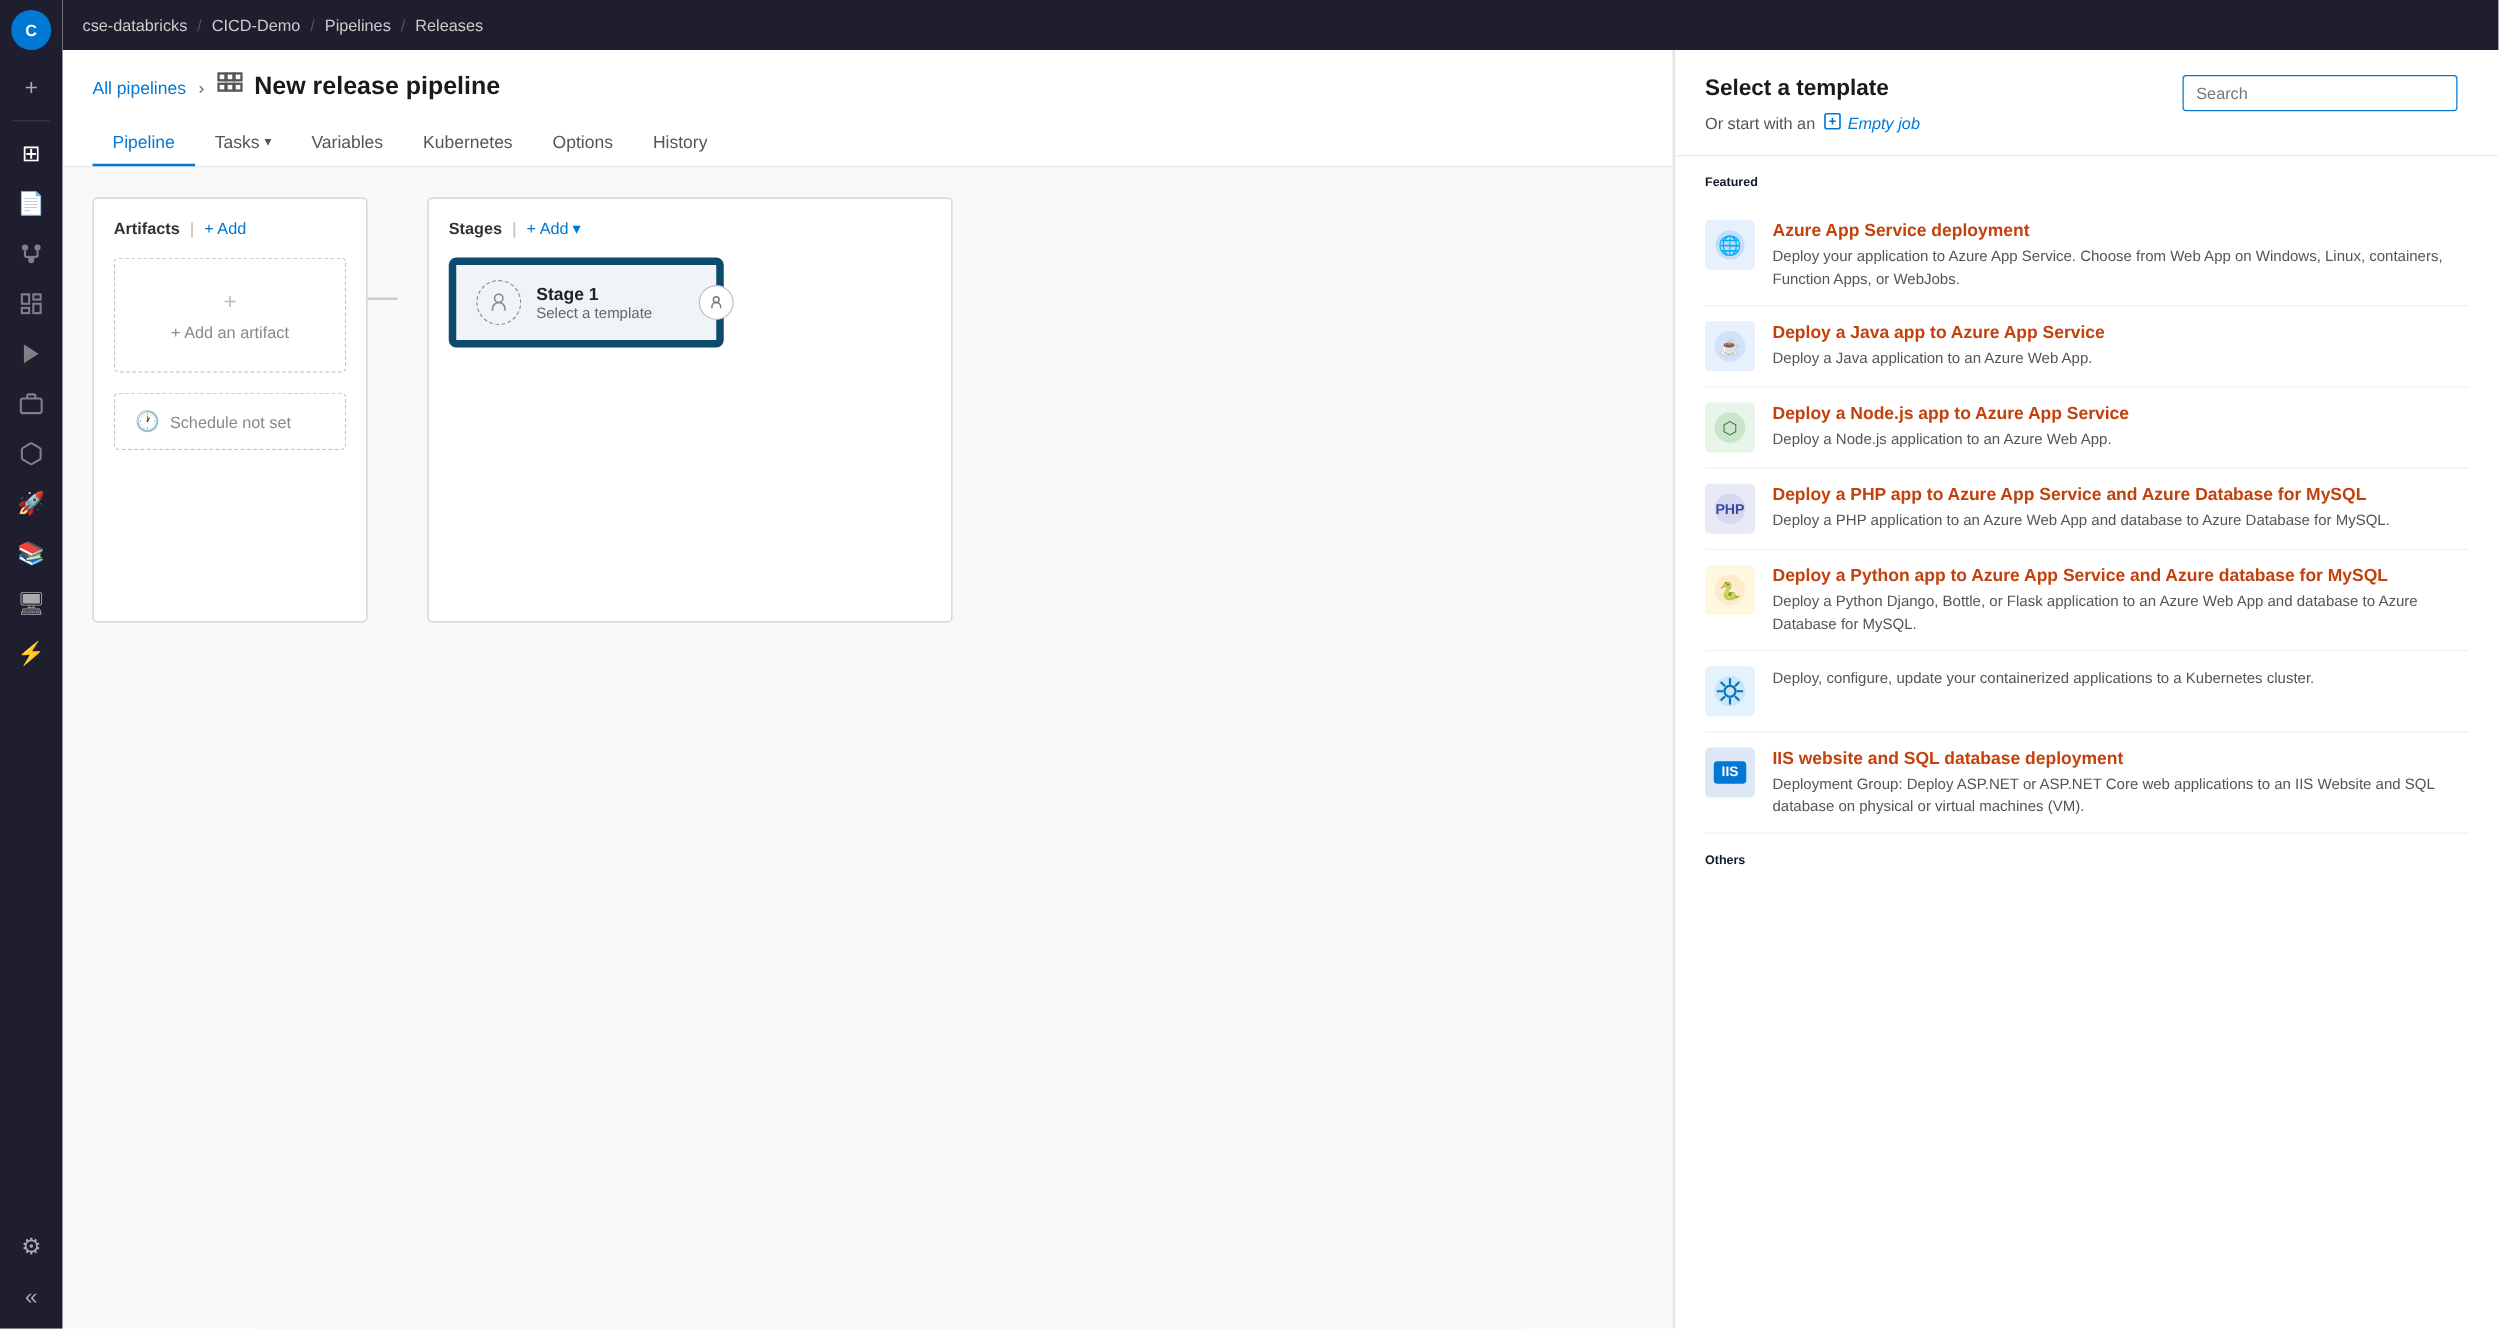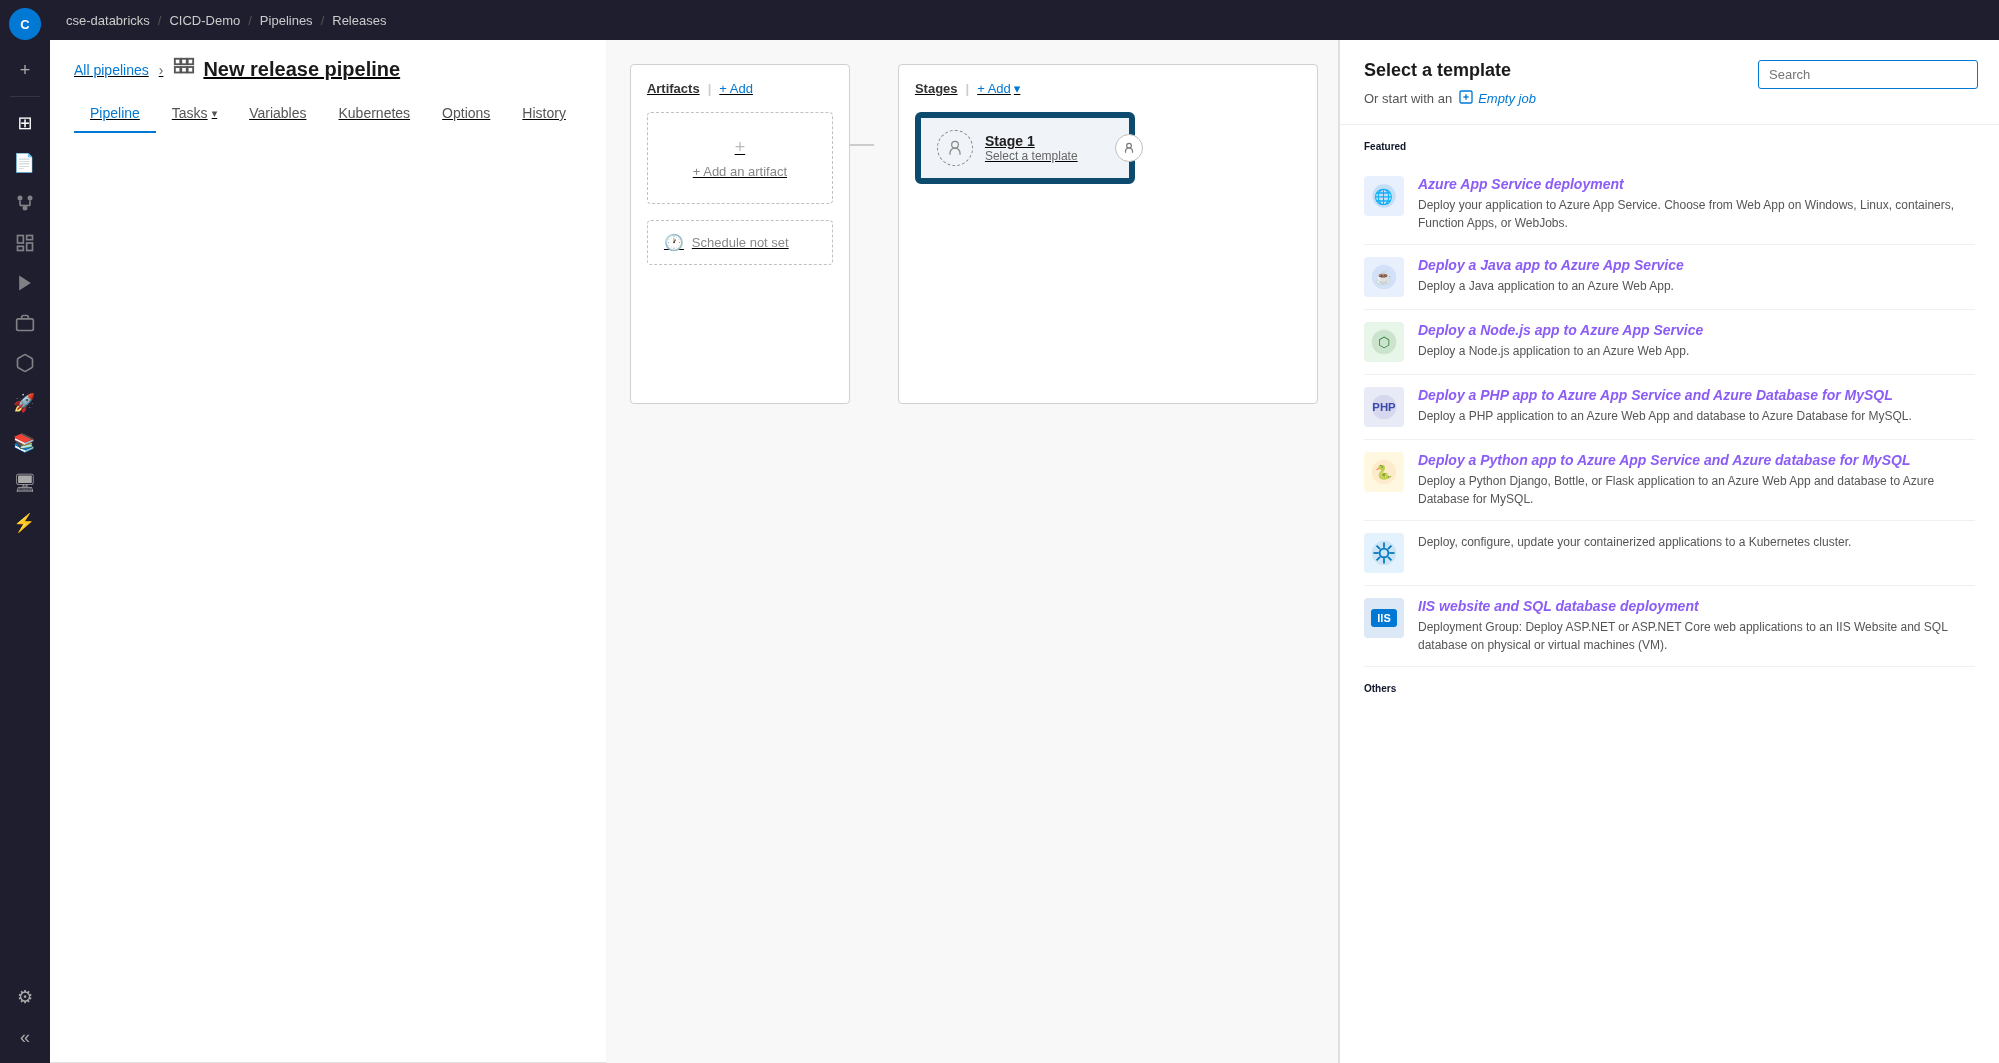--- a/index.html
+++ b/index.html
@@ -224,21 +224,21 @@
     }
     .template-panel-subtitle {
       font-size: 13px;
       color: #555;
       display: flex; align-items: center; gap: 6px;
     }
     .empty-job-link { color: #0078d4; text-decoration: none; display: flex; align-items: center; gap: 4px; font-style: italic; }
     .search-box {
       position: absolute;
       top: 20px;
-      right: 21px;
+      right: 33px;
       width: 220px;
     }
     .search-input {
       width: 100%;
       padding: 6px 10px;
       border: 1px solid #0078d4;
       border-radius: 3px;
       font-size: 13px;
       outline: none;
     }
@@ -261,21 +261,21 @@
       font-size: 22px;
       flex-shrink: 0;
     }
     .template-logo.azure { background: #e8f0fe; }
     .template-logo.nodejs { background: #e8f5e9; }
     .template-logo.php { background: #e8eaf6; }
     .template-logo.python { background: #fff8e1; }
     .template-logo.k8s { background: #e3f2fd; }
     .template-logo.iis { background: #e8f0fe; }
     .template-text { flex: 1; }
-    .template-name { font-size: 14px; font-weight: 600; color: #8b5cf6; margin-bottom: 4px; font-style: italic; }
+    .template-name { font-size: 14px; font-weight: 600; color: #c2410c; margin-bottom: 4px; }
     .template-desc { font-size: 12px; color: #555; line-height: 1.5; }
   </style>
 </head>
 <body>
 
 <div class="sidebar">
   <div class="sidebar-avatar">C</div>
   <div class="sidebar-icon">+</div>
   <div class="sidebar-divider"></div>
   <div class="sidebar-icon active">⊞</div>
@@ -332,21 +332,21 @@
     <span class="breadcrumb-sep">/</span>
     <a class="breadcrumb-link" href="#">CICD-Demo</a>
     <span class="breadcrumb-sep">/</span>
     <a class="breadcrumb-link" href="#">Pipelines</a>
     <span class="breadcrumb-sep">/</span>
     <a class="breadcrumb-link" href="#">Releases</a>
   </div>
 
   <div class="content-area" style="display:flex; flex-direction:row; overflow:hidden; flex:1;">
 
-    <div style="flex:1; display:flex; overflow:hidden; border-right:1px solid #e0e0e0;text-decoration:underline;">
+    <div style="flex:1; display:flex; flex-direction:column; overflow:hidden; border-right:1px solid #e0e0e0;">
 
       <div class="pipeline-header">
         <div class="pipeline-title-row">
           <a class="all-pipelines-link" href="#">All pipelines</a>
           <span class="chevron-right">›</span>
           <div class="pipeline-title">
             <span style="font-size:18px; color:#555;">
               <svg width="22" height="22" viewBox="0 0 24 24" fill="none" stroke="#555" stroke-width="2">
                   <rect x="2" y="3" width="6" height="6"></rect>
                   <rect x="9" y="3" width="6" height="6"></rect>

